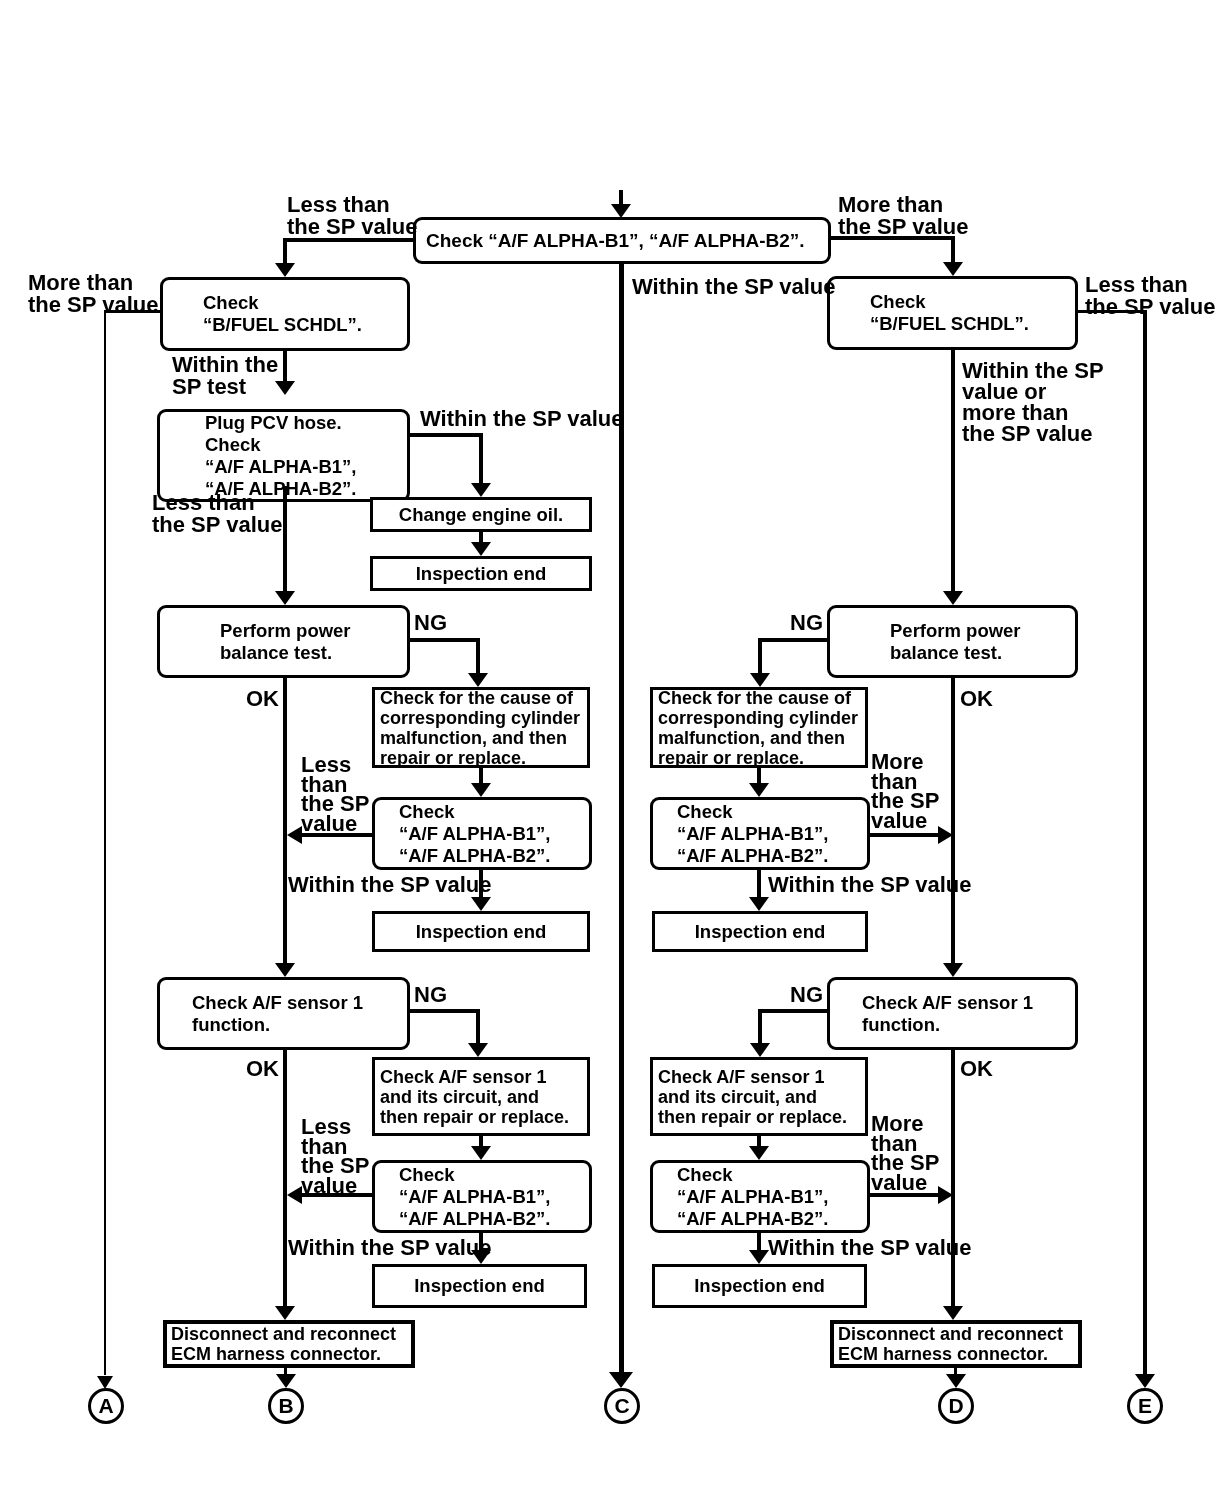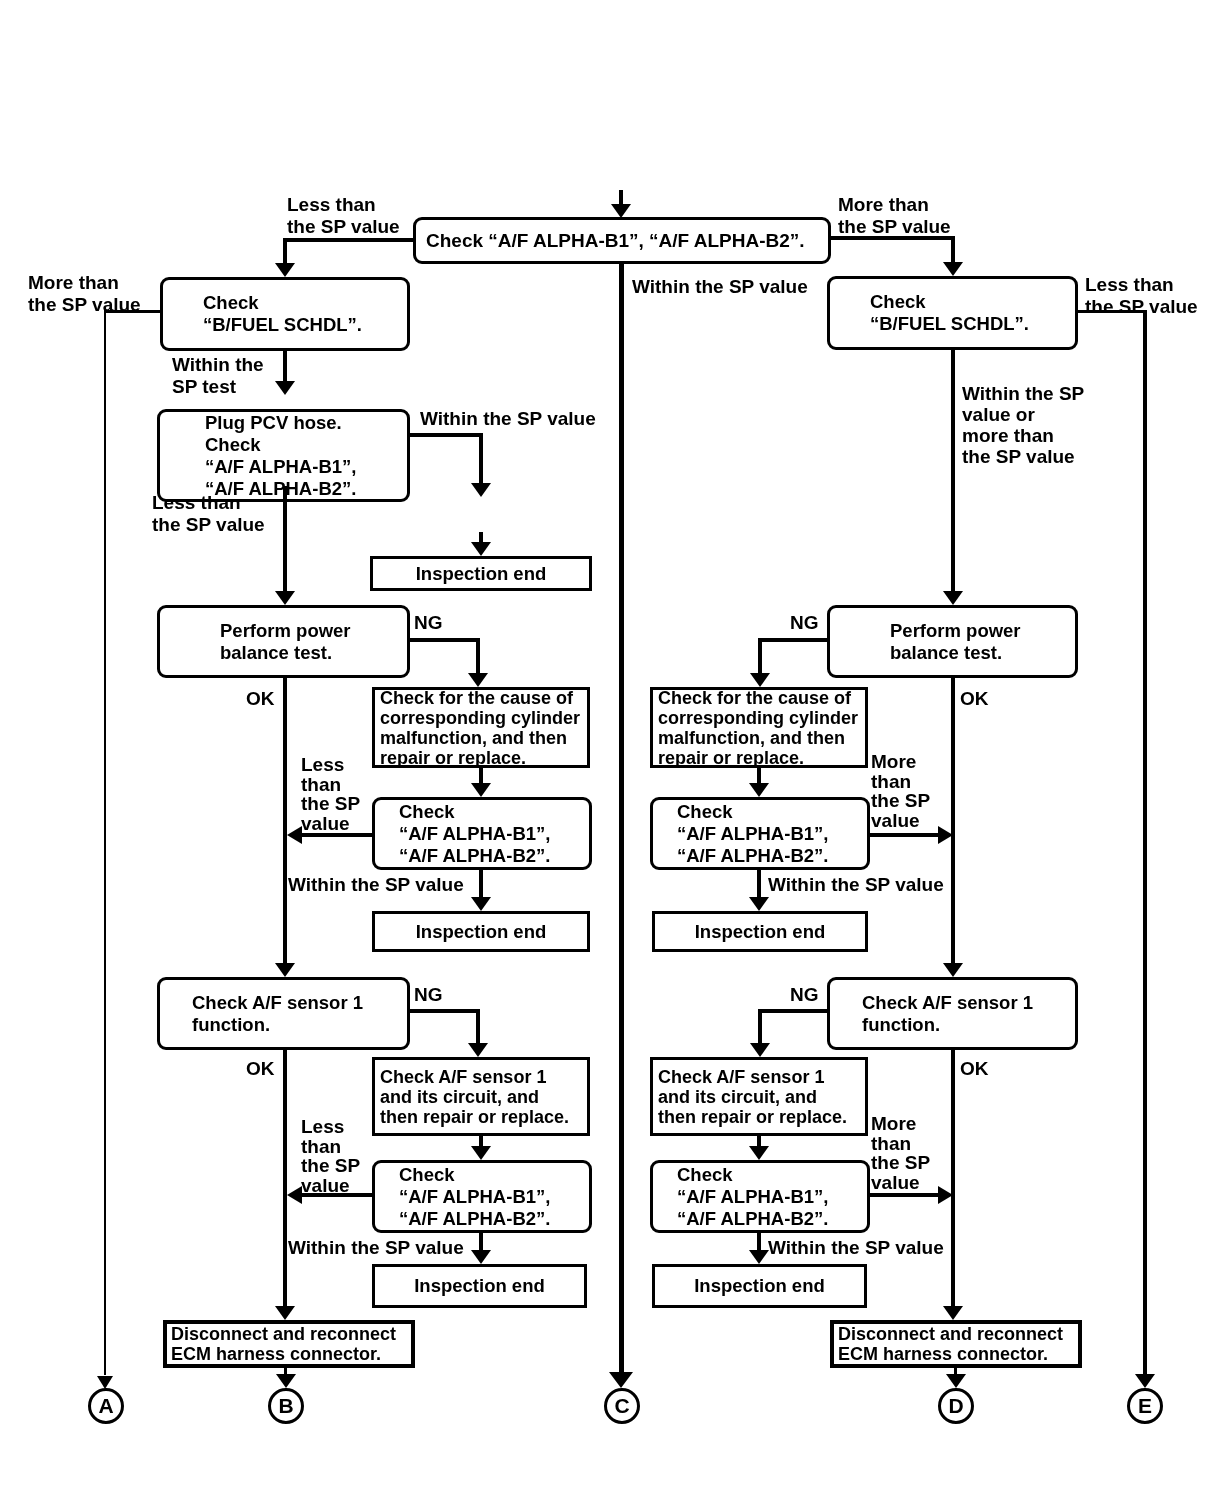--- a/index.html
+++ b/index.html
@@ -4,21 +4,21 @@
 <style>
   html,body{margin:0;padding:0;background:#ffffff;}
   .canvas{position:relative;width:1216px;height:1510px;background:#fff;overflow:hidden;
           font-family:"Liberation Sans",sans-serif;font-weight:700;color:#000;}
   .node{position:absolute;box-sizing:border-box;border:3px solid #000;background:#fff;
         display:flex;align-items:center;white-space:pre;font-size:18.5px;line-height:22px;}
   .rounded{border-radius:9px;}
   .thick{border-width:4px;}
   .center{justify-content:center;text-align:center;}
   .dense{font-size:18px;line-height:20px;}
-  .lbl{position:absolute;white-space:pre;font-size:19px;line-height:22px;}
+  .lbl{position:absolute;white-space:pre;font-size:22px;line-height:22px;}
   .tight{line-height:19.5px;}
   .ln{position:absolute;background:#000;}
   .ad{position:absolute;width:0;height:0;border-left:10px solid transparent;border-right:10px solid transparent;border-top:14px solid #000;}
   .ad-sm{position:absolute;width:0;height:0;border-left:8px solid transparent;border-right:8px solid transparent;border-top:13px solid #000;}
   .ad-lg{position:absolute;width:0;height:0;border-left:12px solid transparent;border-right:12px solid transparent;border-top:16px solid #000;}
   .al{position:absolute;width:0;height:0;border-top:9px solid transparent;border-bottom:9px solid transparent;border-right:15px solid #000;}
   .ar{position:absolute;width:0;height:0;border-top:9px solid transparent;border-bottom:9px solid transparent;border-left:15px solid #000;}
   .circ{position:absolute;box-sizing:border-box;width:36px;height:36px;border:3px solid #000;border-radius:50%;
         display:flex;align-items:center;justify-content:center;font-size:21px;background:#fff;}
 </style>
@@ -34,20 +34,21 @@
 “B/FUEL SCHDL”.</div>
 
   <div class="node rounded" style="left:827px;top:276px;width:251px;height:74px;padding-left:40px;">Check
 “B/FUEL SCHDL”.</div>
 
   <div class="node rounded" style="left:157px;top:409px;width:253px;height:93px;padding-left:45px;">Plug PCV hose.
 Check
 “A/F ALPHA-B1”,
 “A/F ALPHA-B2”.</div>
 
+  <div class="node center" style="left:370px;top:497px;width:222px;height:35px;">Change engine oil.</div>
 
   <div class="node center" style="left:370px;top:556px;width:222px;height:35px;">Inspection end</div>
 
   <div class="node rounded" style="left:157px;top:605px;width:253px;height:73px;padding-left:60px;">Perform power
 balance test.</div>
 
   <div class="node rounded" style="left:827px;top:605px;width:251px;height:73px;padding-left:60px;">Perform power
 balance test.</div>
 
   <div class="node dense" style="left:372px;top:687px;width:218px;height:81px;padding-left:5px;">Check for the cause of
@@ -111,21 +112,21 @@
   <div class="lbl" style="left:28px;top:272px;">More than
 the SP value</div>
   <div class="lbl" style="left:1085px;top:274px;">Less than
 the SP value</div>
   <div class="lbl" style="left:632px;top:276px;">Within the SP value</div>
   <div class="lbl" style="left:172px;top:354px;">Within the
 SP test</div>
   <div class="lbl" style="left:420px;top:408px;">Within the SP value</div>
   <div class="lbl" style="left:152px;top:492px;">Less than
 the SP value</div>
-  <div class="lbl" style="left:962px;top:360px;line-height:21px;margin-top:23px;">Within the SP
+  <div class="lbl" style="left:962px;top:360px;line-height:21px;">Within the SP
 value or
 more than
 the SP value</div>
 
   <div class="lbl" style="left:414px;top:612px;">NG</div>
   <div class="lbl" style="left:790px;top:612px;">NG</div>
   <div class="lbl" style="left:246px;top:688px;">OK</div>
   <div class="lbl" style="left:960px;top:688px;">OK</div>
 
   <div class="lbl tight" style="left:301px;top:755px;">Less

